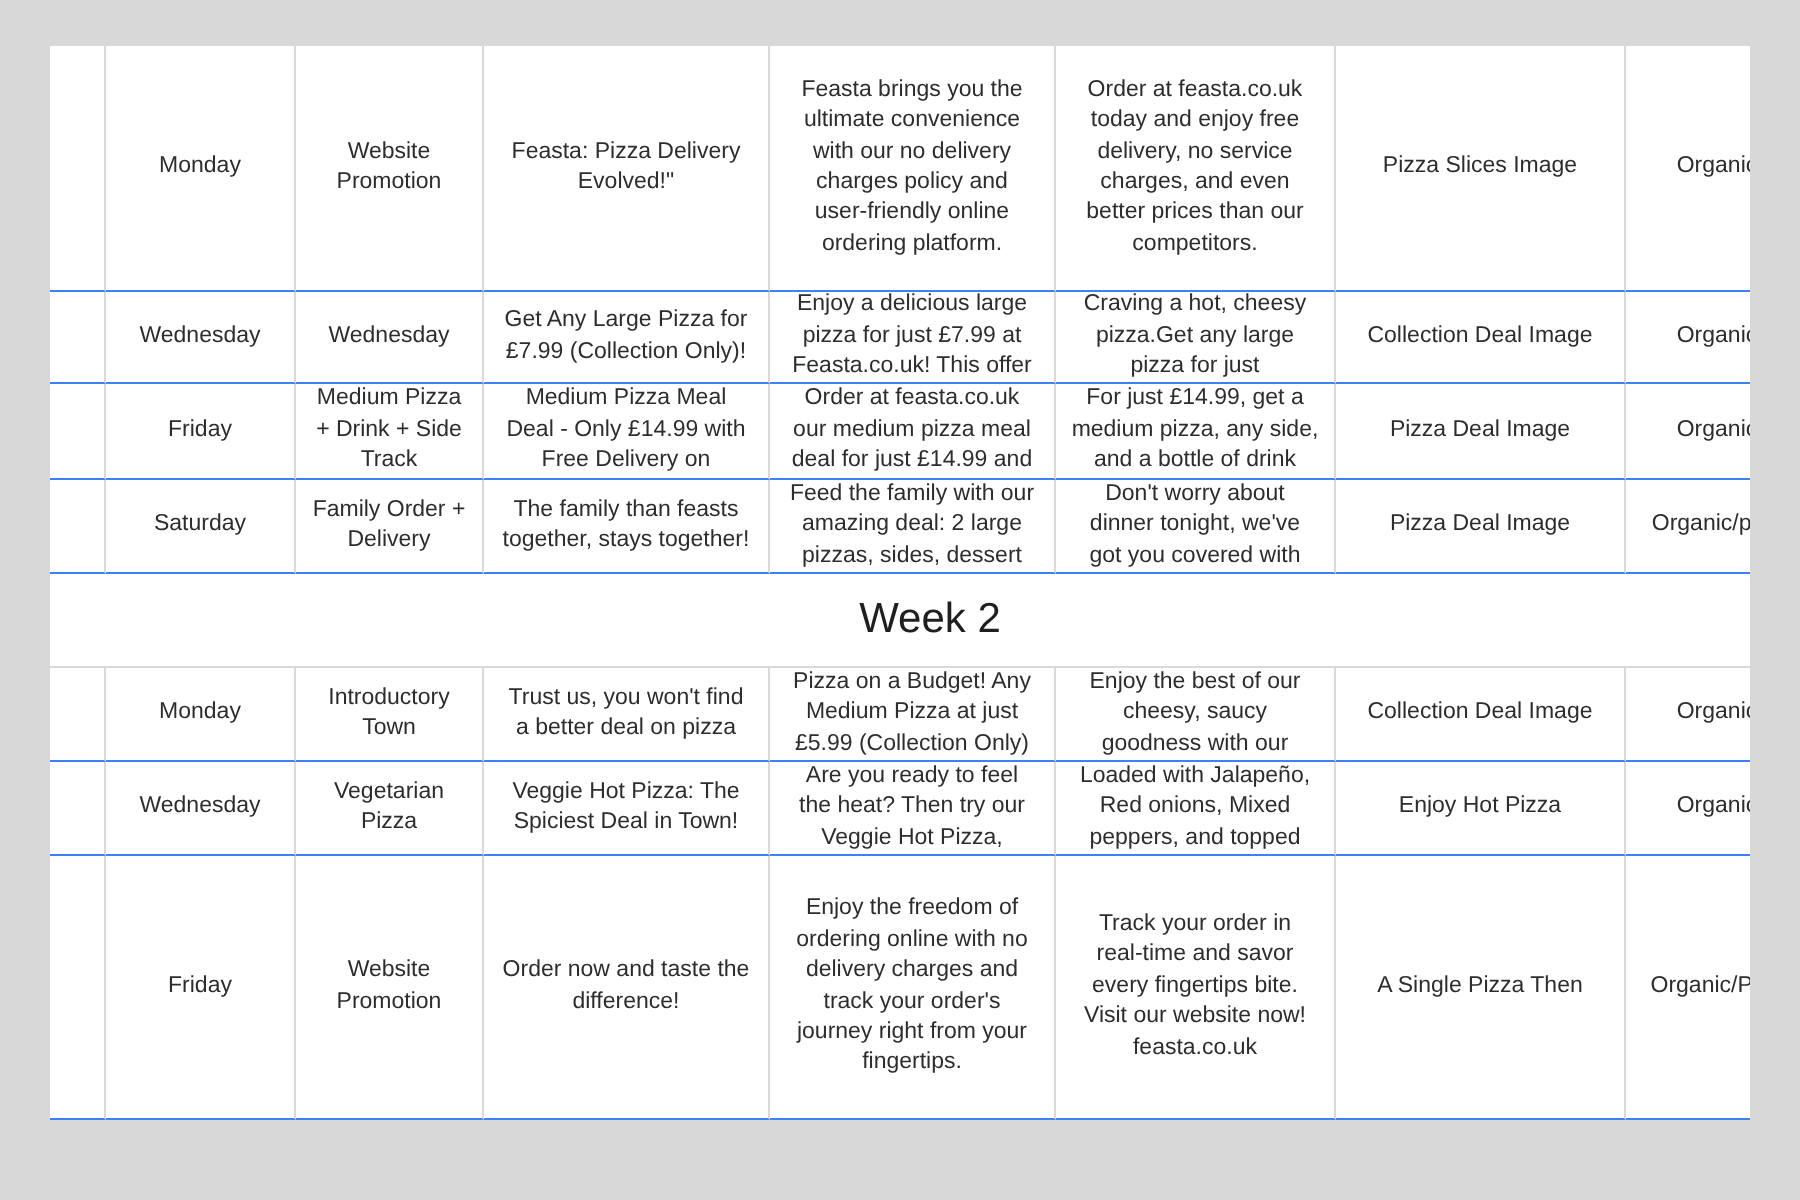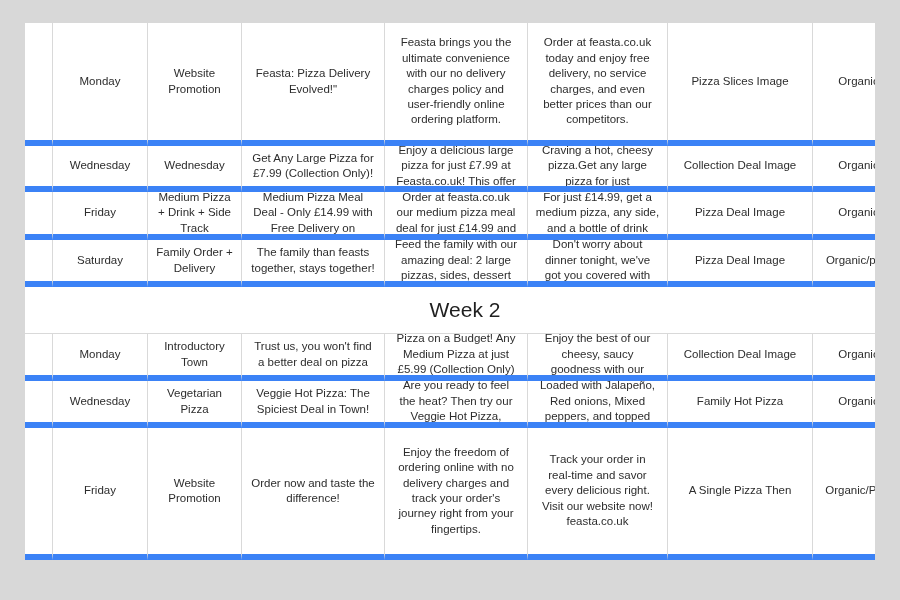--- a/index.html
+++ b/index.html
@@ -29,21 +29,21 @@
     display: grid;
     grid-template-columns: 28px 95px 94px 143px 143px 140px 145px 92px;
     grid-template-rows: 123px 46px 48px 47px 47px 47px 47px 132px;
     width: 880px;
     height: 537px;
   }
   .row { display: contents; }
   .cell {
     box-sizing: border-box;
     border-right: 1px solid #d9d9d9;
-    border-bottom: 6px solid #3b82f6;
+    border-bottom: 1px solid #3b82f6;
     display: flex;
     align-items: center;
     justify-content: center;
     text-align: center;
     overflow: hidden;
     padding: 0 3px;
     font-size: 11.5px;
     line-height: 15.4px;
     color: #2d2d2d;
     white-space: pre-line;
@@ -167,40 +167,40 @@
         <div class="cell">Vegetarian
 Pizza</div>
         <div class="cell">Veggie Hot Pizza: The
 Spiciest Deal in Town!</div>
         <div class="cell">Are you ready to feel
 the heat? Then try our
 Veggie Hot Pizza,</div>
         <div class="cell">Loaded with Jalapeño,
 Red onions, Mixed
 peppers, and topped</div>
-        <div class="cell">Family Hot Pizza</div>
+        <div class="cell">Enjoy Hot Pizza</div>
         <div class="cell">Organic</div>
       </div>
 
       <div class="row">
         <div class="cell"></div>
         <div class="cell">Friday</div>
         <div class="cell">Website
 Promotion</div>
         <div class="cell">Order now and taste the
 difference!</div>
         <div class="cell">Enjoy the freedom of
 ordering online with no
 delivery charges and
 track your order's
 journey right from your
 fingertips.</div>
         <div class="cell">Track your order in
 real-time and savor
-every delicious right.
+every fingertips bite.
 Visit our website now!
 feasta.co.uk</div>
         <div class="cell">A Single Pizza Then</div>
         <div class="cell">Organic/Paid</div>
       </div>
 
     </div>
   </div>
 </div>
 

